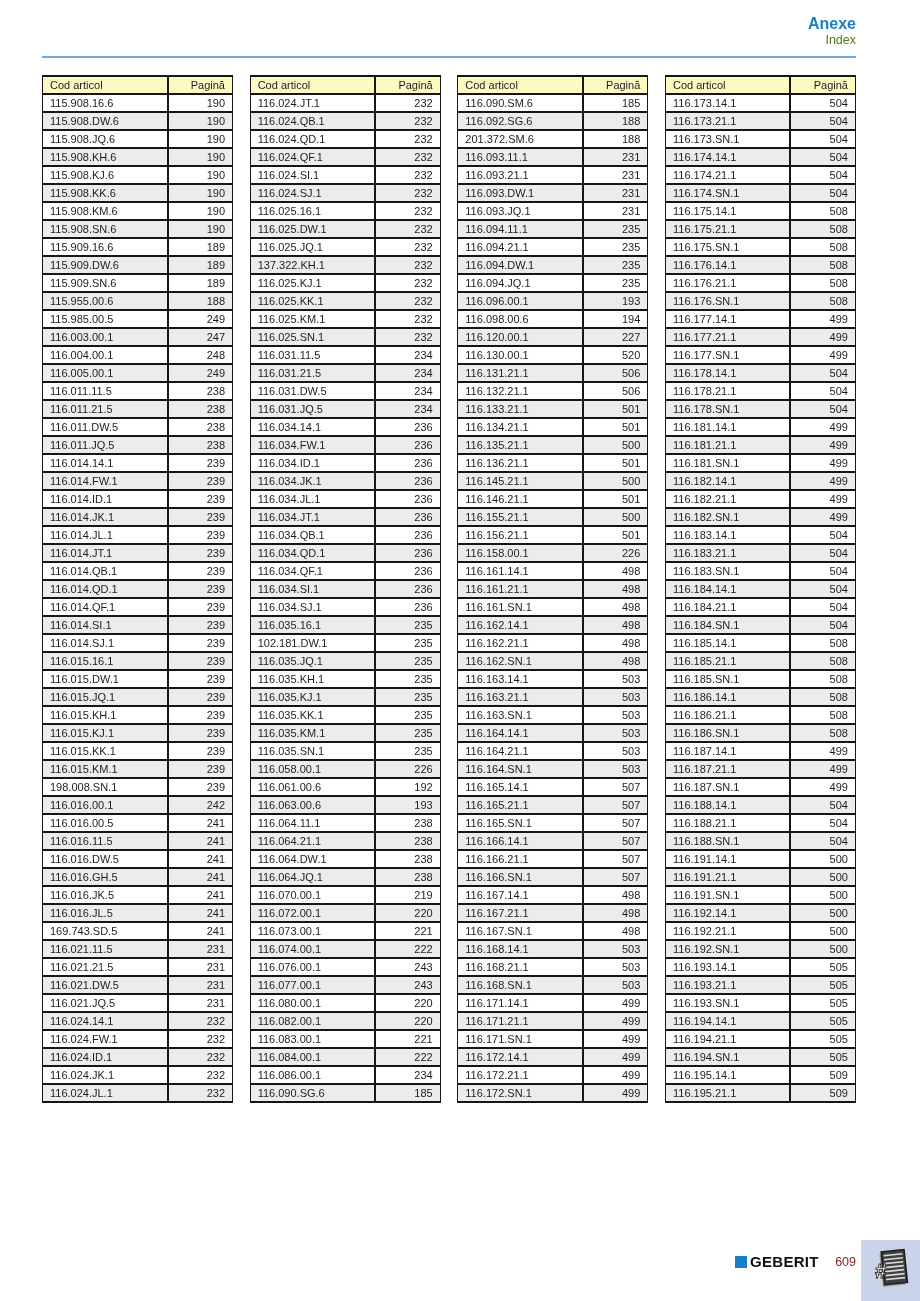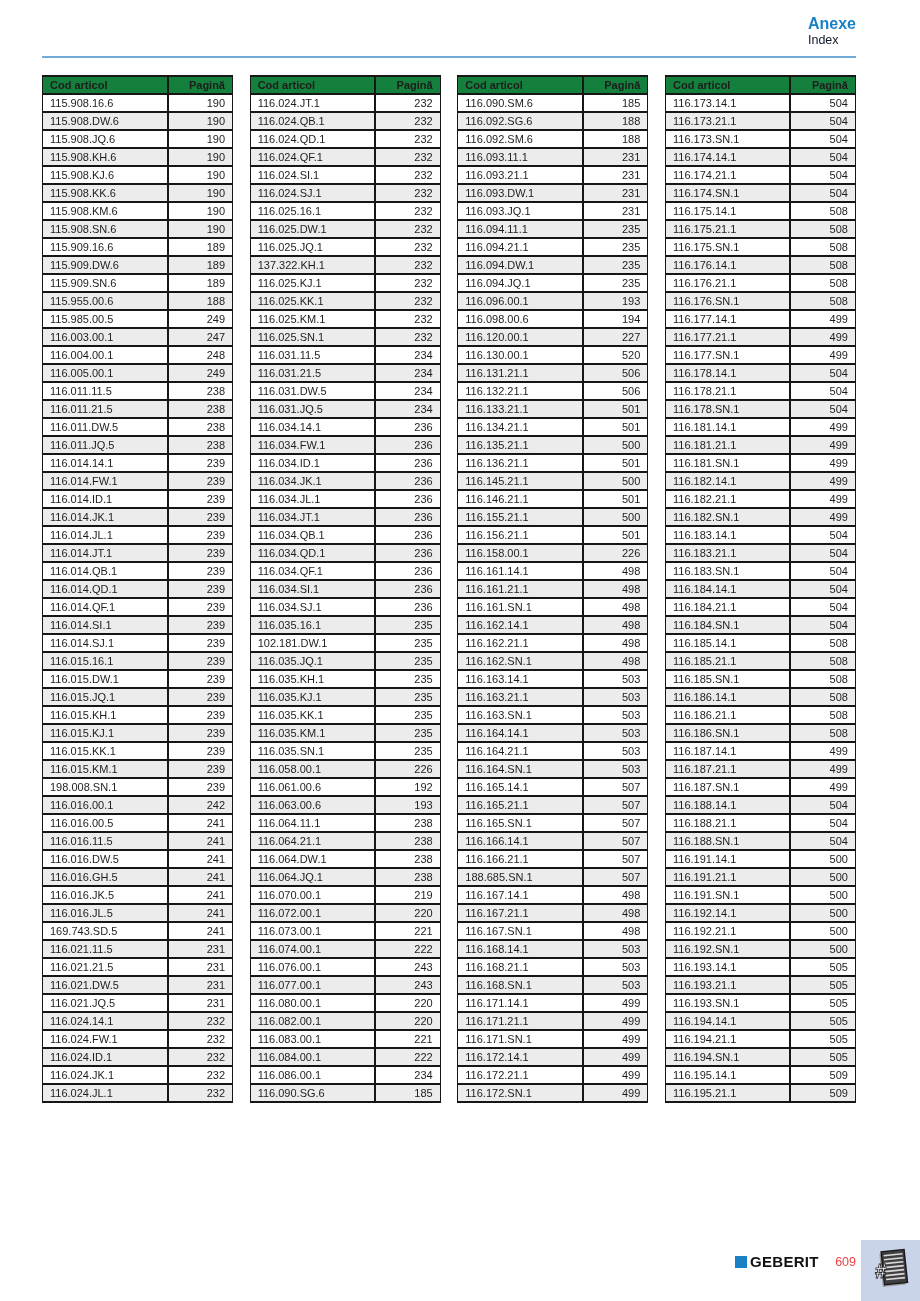--- a/index.html
+++ b/index.html
@@ -1,46 +1,46 @@
 <!DOCTYPE html>
 <html><head>
 <meta charset="utf-8">
 <style>
   * { margin:0; padding:0; box-sizing:border-box; }
   html,body { background:#ffffff; }
   body { font-family:"Liberation Sans", sans-serif; }
   .page { position:relative; width:920px; height:1301px; background:#ffffff; overflow:hidden; }
 
   
-  .doc-header { position:absolute; top:15px; right:64px; text-align:left; }
+  .doc-header { position:absolute; top:15px; right:64px; text-align:right; }
   .doc-title { color:#1a80c4; font-size:16px; font-weight:bold; line-height:1.15; }
-  .doc-subtitle { color:#0f172a; font-size:12.5px; line-height:1.2; }
+  .doc-subtitle { color:#4d7c0f; font-size:12.5px; line-height:1.2; }
   .header-rule { position:absolute; top:56px; left:42px; width:814px; height:2px; background:#74aad8; }
 
   
   .tables-wrap { position:absolute; top:75px; left:42px; width:814px; display:flex; justify-content:space-between; }
   table.index-table { border-collapse:collapse; width:190px; table-layout:fixed; border-bottom:2px solid #161616; }
   table.index-table tr { border-top:2px solid #161616; }
   table.index-table th, table.index-table td {
     height:18px; font-size:11px; color:#1d1d1b; vertical-align:middle;
     white-space:nowrap; overflow:hidden;
   }
-  table.index-table th { background:#15803d; font-weight:bold; text-align:left; }
+  table.index-table th { background:#fef9c3; font-weight:normal; text-align:left; }
   table.index-table .code { width:125px; padding-left:7px; text-align:left;
     border-left:1px solid #161616; border-right:2px solid #161616; }
   table.index-table .page { width:65px; padding-right:7px; text-align:right;
     border-right:1px solid #161616; }
   table.index-table tbody tr:nth-child(even) td { background:#ececec; }
   table.index-table tbody tr:nth-child(odd) td { background:#ffffff; }
 
   
   .brand { position:absolute; left:735px; top:1253px; display:flex; align-items:center; }
   .brand-square { width:12px; height:12px; background:#1a80c4; margin-right:3px; }
   .brand-name { font-size:15px; font-weight:bold; color:#111111; letter-spacing:0.3px;text-align:center; }
-  .folio { position:absolute; top:1255px; right:64px; font-size:12.5px; color:#ef4444; }
+  .folio { position:absolute; top:1255px; right:64px; font-size:12.5px; color:#7f1d1d; }
   .thumb-tab { position:absolute; left:861px; top:1240px; width:59px; height:61px;
     background:#c9d3ea; display:flex; align-items:center; justify-content:center; }
 </style>
 </head>
 <body>
 
 <div class="page">
 
   <div class="doc-header">
     <div class="doc-title">Anexe</div>
@@ -527,21 +527,21 @@
       <tbody>
           <tr>
             <td class="code">116.090.SM.6</td>
             <td class="page">185</td>
           </tr>
           <tr>
             <td class="code">116.092.SG.6</td>
             <td class="page">188</td>
           </tr>
           <tr>
-            <td class="code">116.092.SM.6</td>
+            <td class="code">201.372.SM.6</td>
             <td class="page">188</td>
           </tr>
           <tr>
             <td class="code">116.093.11.1</td>
             <td class="page">231</td>
           </tr>
           <tr>
             <td class="code">116.093.21.1</td>
             <td class="page">231</td>
           </tr>
@@ -691,21 +691,21 @@
           </tr>
           <tr>
             <td class="code">116.166.14.1</td>
             <td class="page">507</td>
           </tr>
           <tr>
             <td class="code">116.166.21.1</td>
             <td class="page">507</td>
           </tr>
           <tr>
-            <td class="code">188.685.SN.1</td>
+            <td class="code">116.166.SN.1</td>
             <td class="page">507</td>
           </tr>
           <tr>
             <td class="code">116.167.14.1</td>
             <td class="page">498</td>
           </tr>
           <tr>
             <td class="code">116.167.21.1</td>
             <td class="page">498</td>
           </tr>

